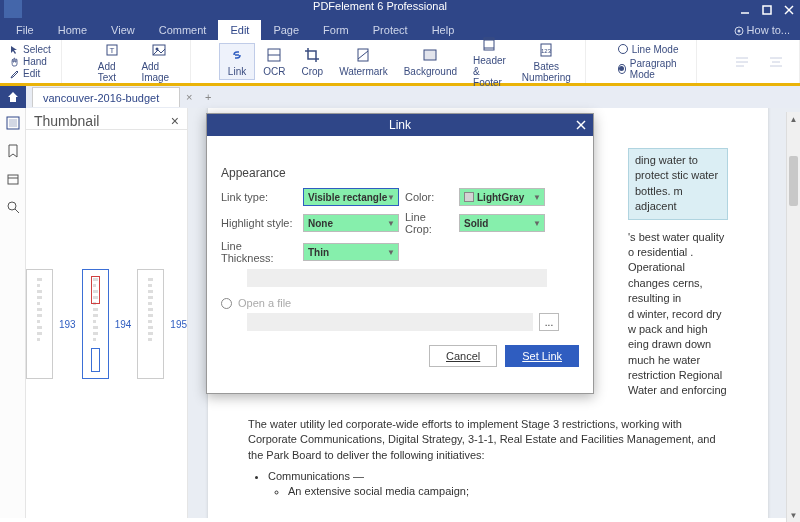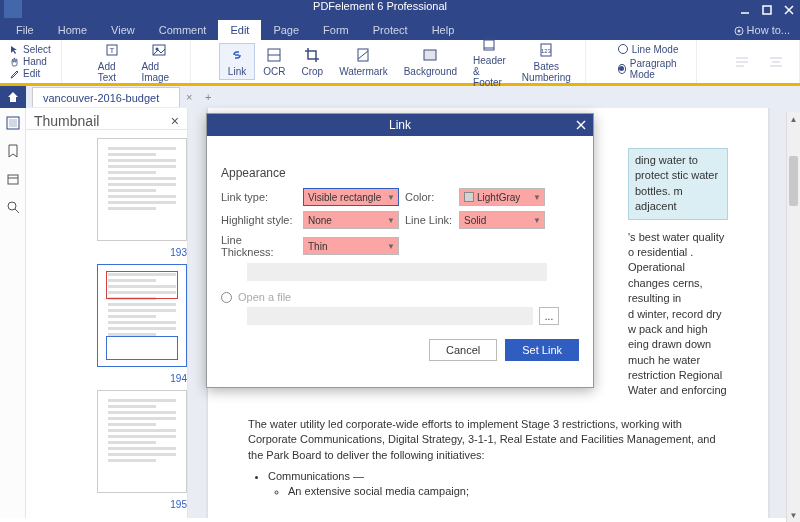--- a/index.html
+++ b/index.html
@@ -41,21 +41,21 @@
 
 
 .main { display: flex; height: 410px; }
 .sidestrip { width: 26px; background: #fcfcfc; border-right: 1px solid #e5e5e5; display: flex; flex-direction: column; align-items: center; gap: 14px; padding-top: 8px; }
 .sidestrip .sic { width: 14px; height: 14px; color: #555; cursor: pointer; }
 .sidestrip .sic.active { color: #2f4688; }
 
 .thumbpanel { width: 162px; background: #fff; border-right: 1px solid #e5e5e5; display: flex; flex-direction: column; }
 .thumbpanel .hdr { height: 22px; border-bottom: 1px solid #e5e5e5; display: flex; align-items: flex-end; padding: 0 8px; font-size: 14px; color: #555; }
 .thumbpanel .hdr .x { margin-left: auto; cursor: pointer; }
-.thumbpanel .list { flex: 1; overflow: hidden; padding: 8px 0; display: flex; flex-direction: column; align-items: flex-end; gap: 6px; }
+.thumbpanel .list { flex: 1; overflow: hidden; padding: 8px 0; display: flex; flex-direction: row; align-items: center; gap: 6px; }
 .thumb { width: 90px; height: 110px; border: 1px solid #ccc; background: #fff; padding: 8px 10px; position: relative; }
 .thumb.sel { border: 1px solid #3b6fd6; }
 .thumb .fake { height: 3px; background: #ddd; margin-bottom: 3px; }
 .thumb .fake.s { width: 70%; }
 .thumb .hi { position: absolute; border: 1px solid #d04040; }
 .thumbnum { font-size: 10px; color: #2f5dc0; text-align: center; }
 
 .docarea { flex: 1; background: #e9edf3; position: relative; overflow: hidden; }
 .page { position: absolute; left: 20px; top: -30px; width: 560px; height: 600px; background: #fff; box-shadow: 0 1px 3px rgba(0,0,0,0.15); padding: 30px 40px; font-size: 11px; color: #333; line-height: 1.4; }
 .page .hlbox { background: #dbeef4; border: 1px solid #b0d4e0; padding: 4px 6px; margin-bottom: 10px; }
@@ -68,36 +68,36 @@
 .vscroll .handle { position: absolute; left: 2px; right: 2px; top: 30px; height: 50px; background: #c8c8c8; border-radius: 2px; }
 
 
 .dialog { position: absolute; left: 206px; top: 113px; width: 388px; background: #fff; border: 1px solid #999; box-shadow: 0 3px 12px rgba(0,0,0,0.3); font-size: 11px; color: #333; }
 .dialog .dt { height: 22px; background: #2f4688; color: #fff; display: flex; align-items: center; justify-content: center; position: relative; font-size: 12px; }
 .dialog .dt .dx { position: absolute; right: 4px; top: 3px; width: 16px; height: 16px; display: flex; align-items: center; justify-content: center; cursor: pointer; }
 .dialog .body { padding: 26px 14px; }
 .dialog .sect { font-size: 12px; color: #444; margin: 4px 0 8px; }
 .dialog .row { display: flex; align-items: center; gap: 6px; margin-bottom: 5px; flex-wrap: wrap; }
 .dialog .lbl { width: 76px; color: #555; }
-.dialog .dd { height: 18px; border: 1px solid #bbb; display: flex; align-items: center; padding: 0 4px; font-size: 10px; background: #fca5a5; cursor: pointer; position: relative; }
+.dialog .dd { height: 18px; border: 1px solid #bbb; display: flex; align-items: center; padding: 0 4px; font-size: 10px; background: #86efac; cursor: pointer; position: relative; font-weight: bold; }
 .dialog .dd .car { position: absolute; right: 3px; font-size: 8px; color: #666; }
 .dialog .dd.w1 { width: 96px; }
 .dialog .dd.w1.active { border-color: #2f5dc0; }
 .dialog .dd.w2 { width: 86px; }
 .dialog .lbl2 { width: 48px; color: #555; }
 .dialog .sw { display: inline-block; width: 10px; height: 10px; border: 1px solid #888; background: #d3d3d3; margin-right: 3px; }
 .dialog .optrow { display: flex; align-items: center; gap: 6px; margin: 10px 0 4px; }
 .dialog .orad { width: 11px; height: 11px; border: 1px solid #888; border-radius: 50%; display: flex; align-items: center; justify-content: center; cursor: pointer; }
 .dialog .orad.on { border-color: #2f5dc0; }
 .dialog .orad.on::after { content: ""; width: 5px; height: 5px; background: #2f5dc0; border-radius: 50%; }
 .dialog .txtfield { height: 18px; background: #eee; border: none; width: 300px; }
 .dialog .txtfield2 { height: 18px; background: #eee; border: none; width: 286px; }
 .dialog .browse { width: 20px; height: 18px; border: 1px solid #bbb; display: flex; align-items: center; justify-content: center; font-size: 10px; cursor: pointer; }
 .dialog .btns { display: flex; justify-content: flex-end; gap: 8px; margin-top: 14px; }
-.dialog .btn { height: 22px; padding: 0 16px; border: 1px solid #bbb; background: #fff; font-size: 11px; cursor: pointer; display: flex; align-items: center; }
+.dialog .btn { height: 22px; padding: 0 16px; border: 1px solid #bbb; background: #fff; font-size: 11px; cursor: pointer; display: flex; align-items: center; text-decoration: underline; }
 .dialog .btn.primary { background: #2f5dc0; border-color: #2f5dc0; color: #fff; }
 </style>
 </head>
 <body>
 
 <div class="titlebar">
   <div class="app-icon"></div>
   <div class="title">PDFelement 6 Professional</div>
   <div class="win-btns">
     <div class="win-btn">
@@ -419,21 +419,21 @@
           <span>LightGray</span>
           <span class="car">▼</span>
         </div>
     </div>
     <div class="row">
       <span class="lbl">Highlight style:</span>
       <div class="dd w1">
           <span>None</span>
           <span class="car">▼</span>
         </div>
-      <span class="lbl2">Line Link:</span>
+      <span class="lbl2">Line Crop:</span>
       <div class="dd w2">
           <span>Solid</span>
           <span class="car">▼</span>
         </div>
     </div>
     <div class="row">
       <span class="lbl">Line Thickness:</span>
       <div class="dd w1">
           <span>Thin</span>
           <span class="car">▼</span>

